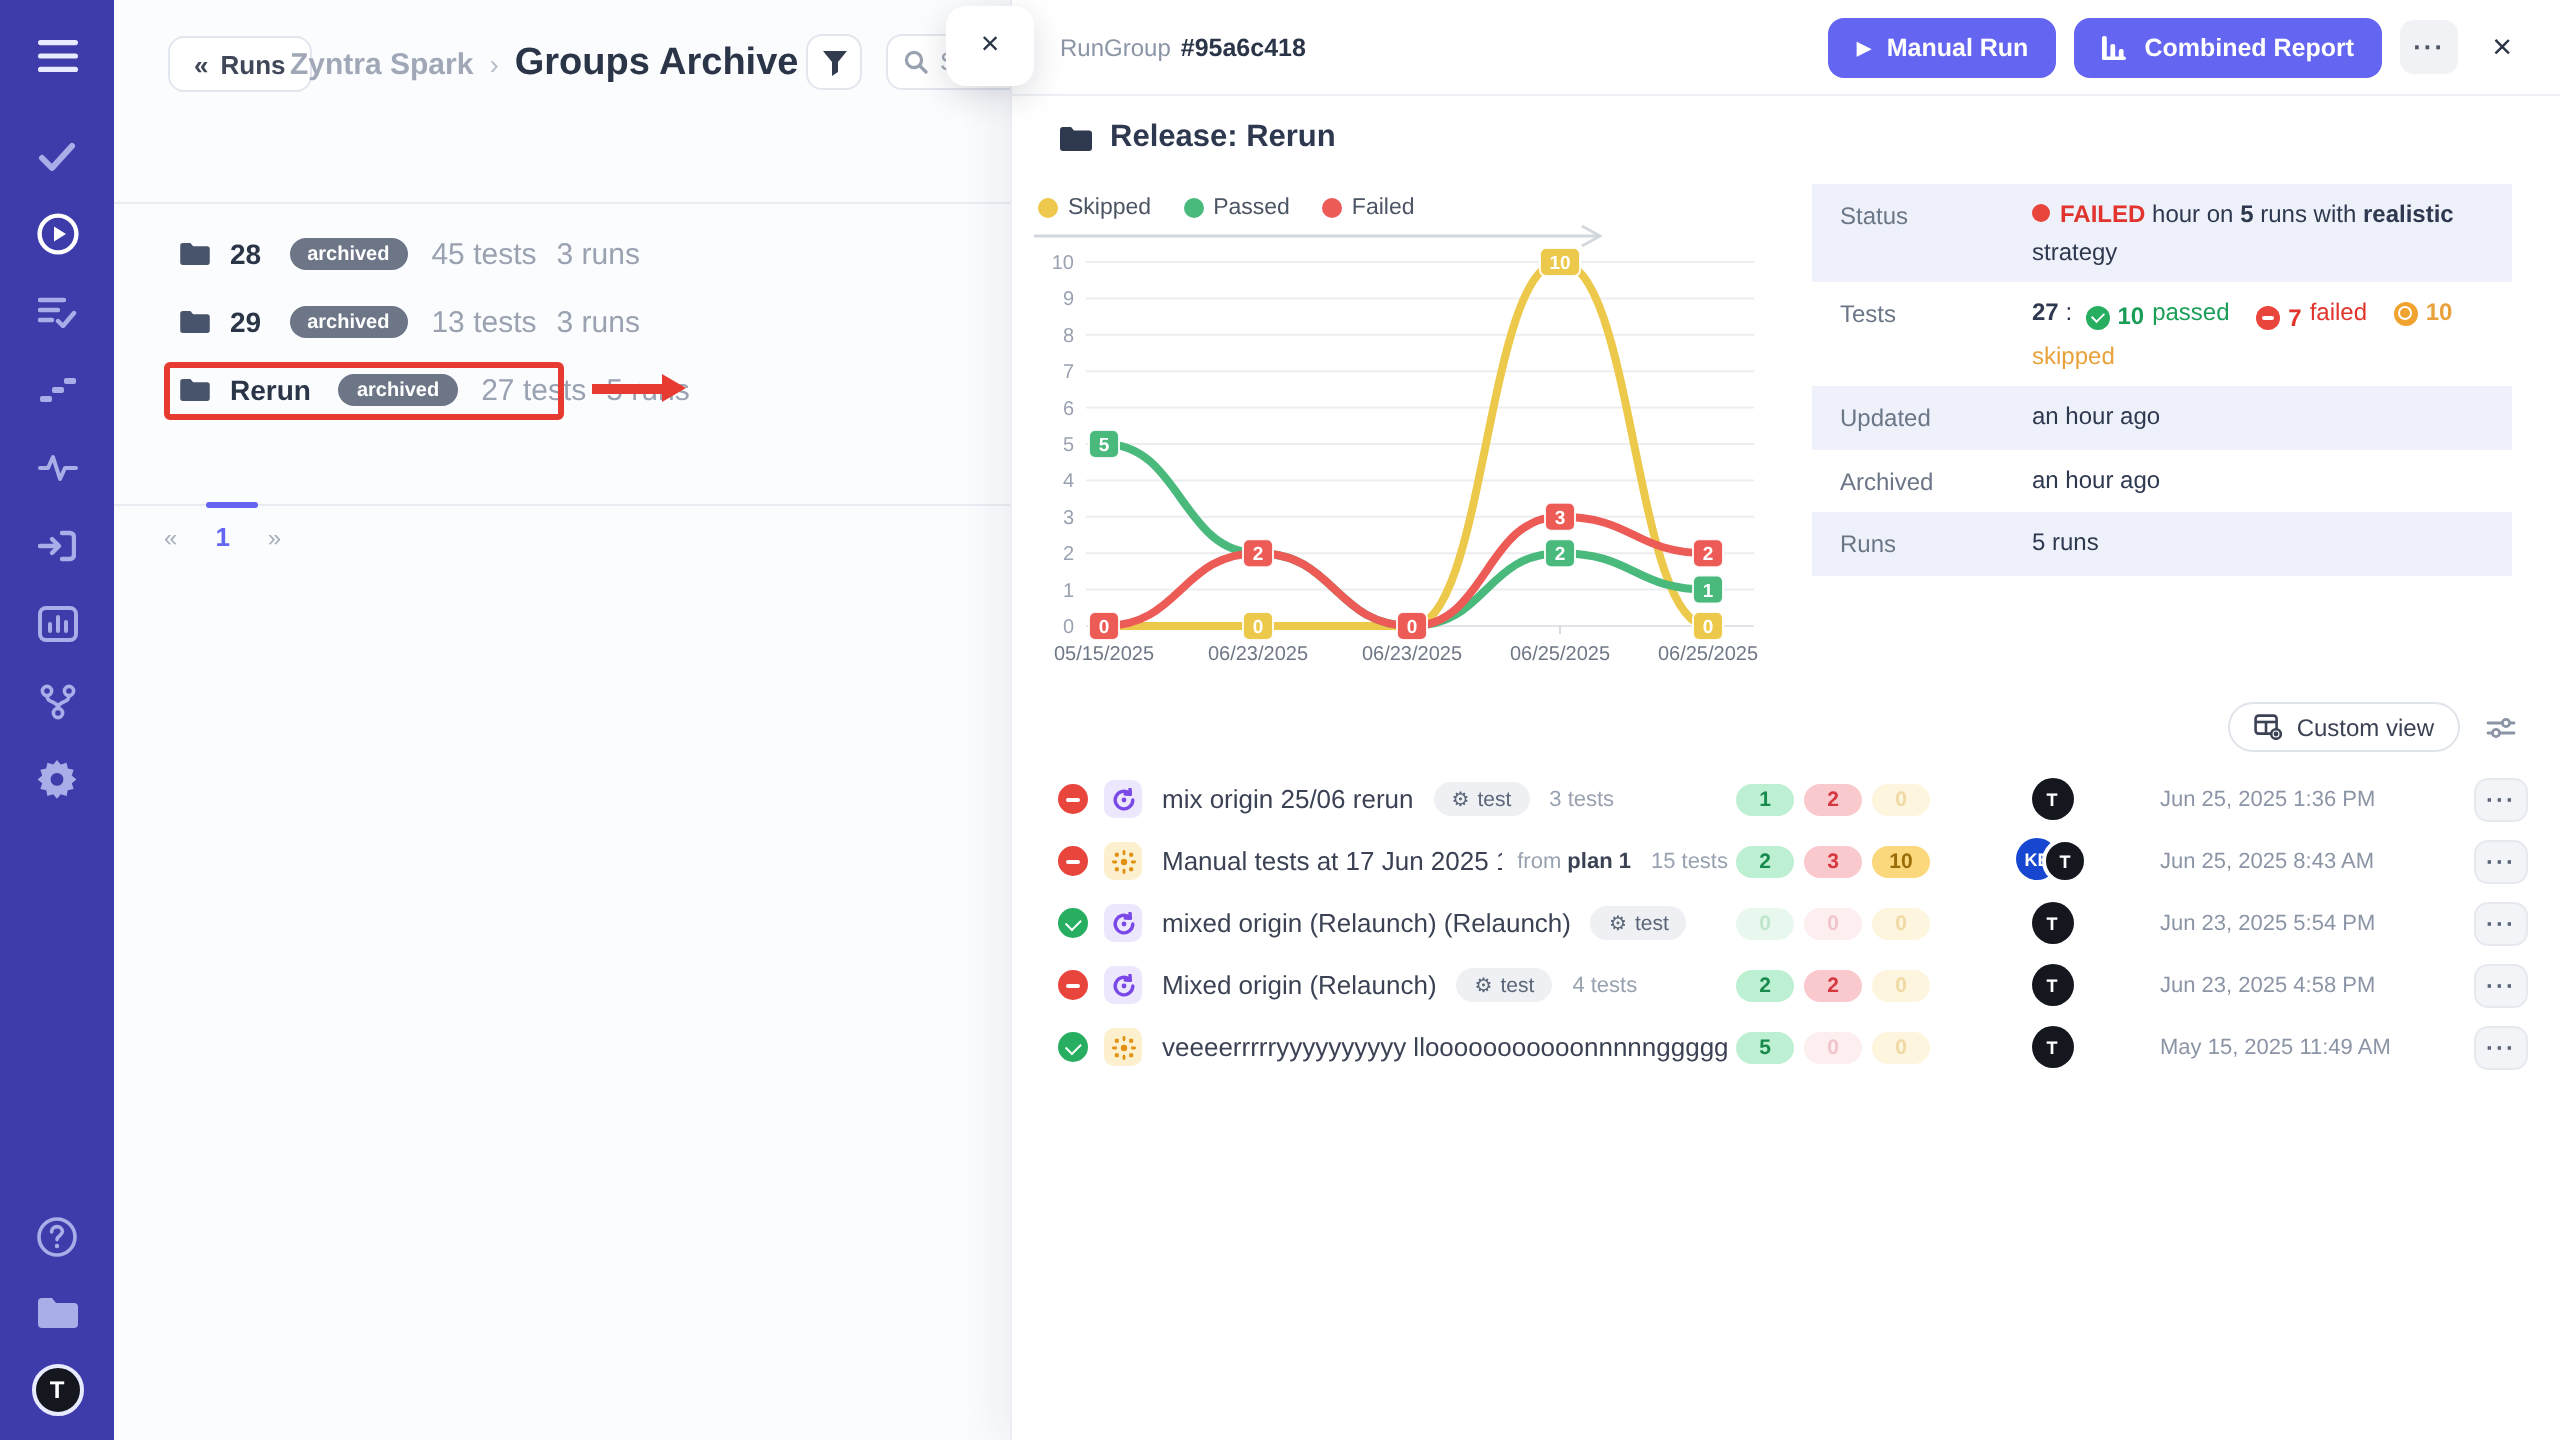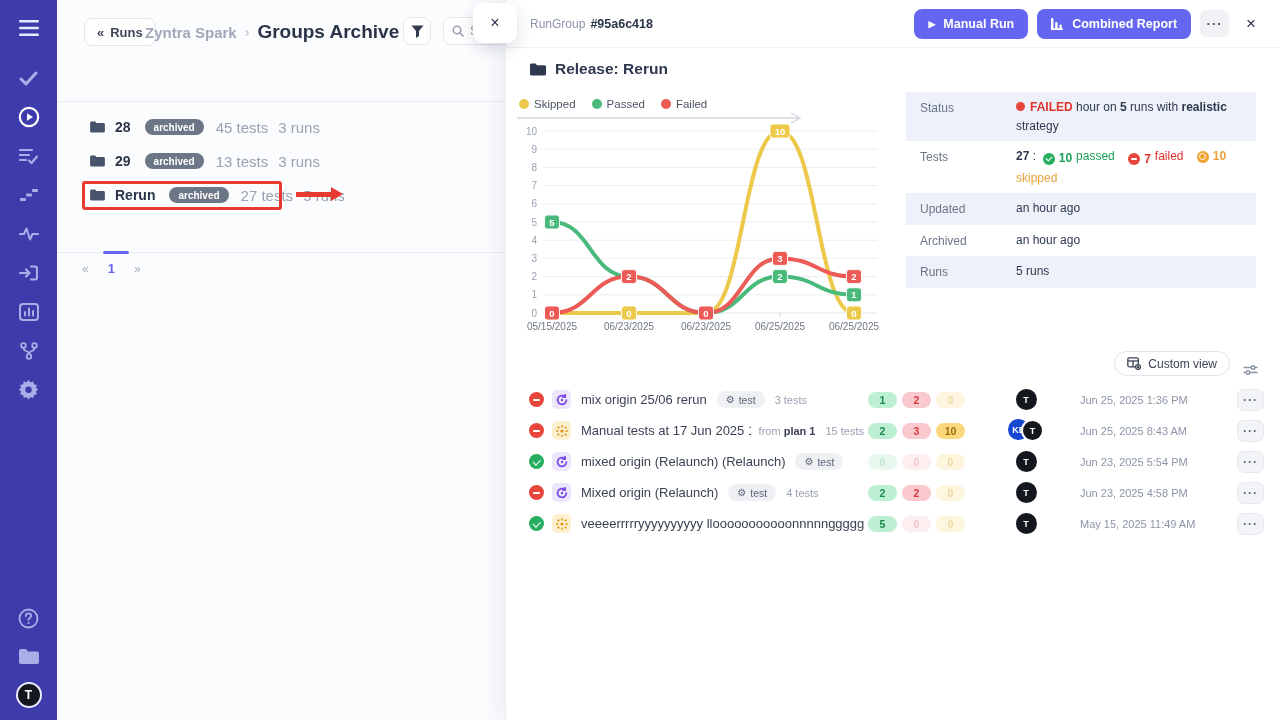--- a/index.html
+++ b/index.html
@@ -82,21 +82,21 @@
   .ic-pass { background:#27ae60; }
   .ic-pass::after { content:""; width:5px; height:3px; border-left:1.6px solid #fff; border-bottom:1.6px solid #fff; transform:rotate(-45deg); margin-top:-1px; }
   .ic-fail { background:#e8453c; }
   .ic-fail::after { content:""; width:6px; height:1.8px; background:#fff; border-radius:1px; }
   .ic-skip { background:#f0a32f; }
   .ic-skip::after { content:""; width:5px; height:5px; border-radius:50%; border:1.6px solid #fff; }
   .c-pass { color:#1a9e57; }
   .c-fail { color:#e0342c; }
   .c-skip { color:#e9a23b; }
 
-  .custom-row { position:absolute; top:351px; right:22px; display:flex; align-items:flex-end; gap:13px; }
+  .custom-row { position:absolute; top:351px; right:22px; display:flex; align-items:center; gap:13px; }
   .custom-btn { height:25px; background:#fff; border:1px solid #e0e4eb; border-radius:13px; padding:0 12px; font-size:12px; color:#3b4254; display:flex; align-items:center; gap:7px; cursor:pointer; font-family:inherit; }
   .sliders-icon { color:#8b95a6; display:flex; cursor:pointer; }
 
   .runs-list { position:absolute; top:384px; left:7px; right:16px; }
   .run-row { display:flex; align-items:center; height:31px; padding-left:16px; }
   .run-status { width:15px; height:15px; border-radius:50%; flex:0 0 15px; display:flex; align-items:center; justify-content:center; }
   .run-status.fail { background:#e8453c; }
   .run-status.fail::after { content:""; width:7px; height:2px; background:#fff; border-radius:1px; }
   .run-status.pass { background:#27ae60; }
   .run-status.pass::after { content:""; width:6px; height:3.5px; border-left:1.8px solid #fff; border-bottom:1.8px solid #fff; transform:rotate(-45deg); margin-top:-1.5px; }

